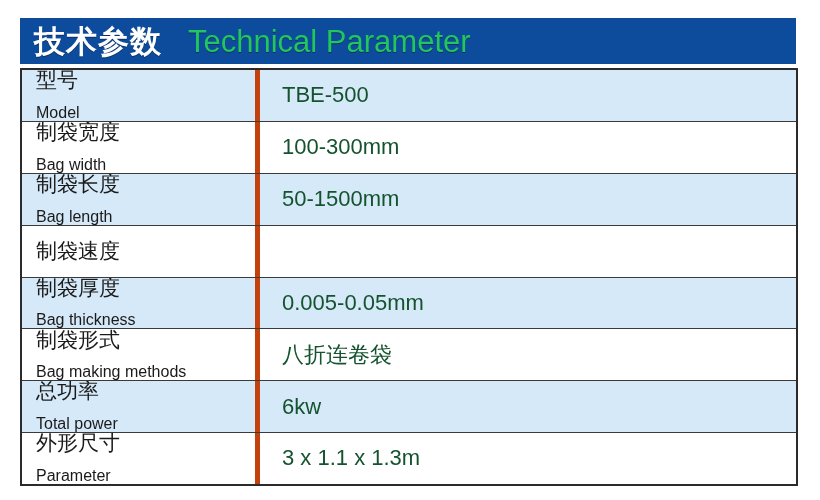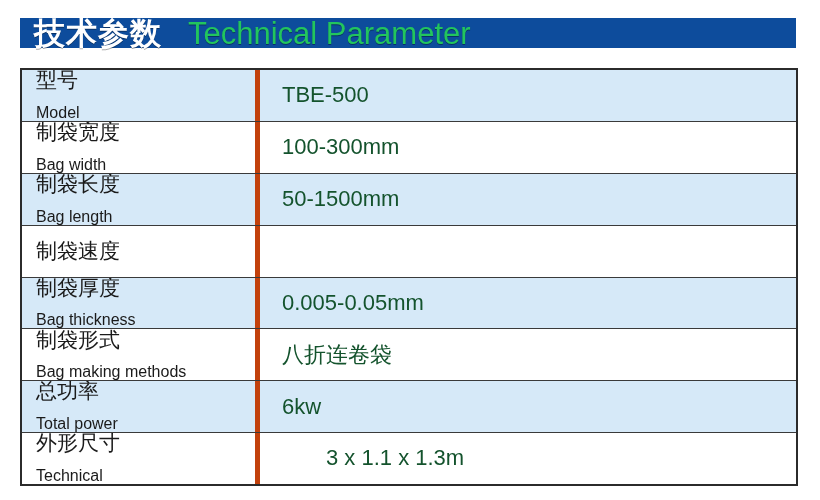--- a/index.html
+++ b/index.html
@@ -20,21 +20,21 @@
     height: 500px;
     box-sizing: border-box;
   }
 
   
   .header-bar {
     position: absolute;
     left: 20px;
     top: 18px;
     width: 776px;
-    height: 30px;
+    height: 46px;
     background: #0d4c9c;
     display: flex;
     align-items: center;
     box-sizing: border-box;
     padding-left: 14px;
   }
   .header-cn {
     color: #ffffff;
     font-size: 31px;
     line-height: 1;
@@ -68,21 +68,20 @@
   }
   .spec-row {
     display: flex;
     flex: 1 1 0;
     min-height: 0;
     border-bottom: 1px solid #3a3a3a;
     box-sizing: border-box;
   }
   .spec-row:last-child {
     border-bottom: none;
-    gap: 44px;
   }
   .spec-row.tint {
     background: #d6e9f8;
   }
   .spec-row.plain {
     background: #ffffff;
   }
 
   .cell-label {
     width: 238px;
@@ -201,21 +200,21 @@
         <span class="label-en">Total power</span>
       </div>
       <div class="cell-value">
         <span class="value-text">6kw</span>
       </div>
     </div>
 
     <div class="spec-row plain">
       <div class="cell-label">
         <span class="label-cn">外形尺寸</span>
-        <span class="label-en">Technical</span>
+        <span class="label-en">Parameter</span>
       </div>
       <div class="cell-value">
         <span class="value-text">3 x 1.1 x 1.3m</span>
       </div>
     </div>
 
   </div>
 </div>
 
 </body></html>

